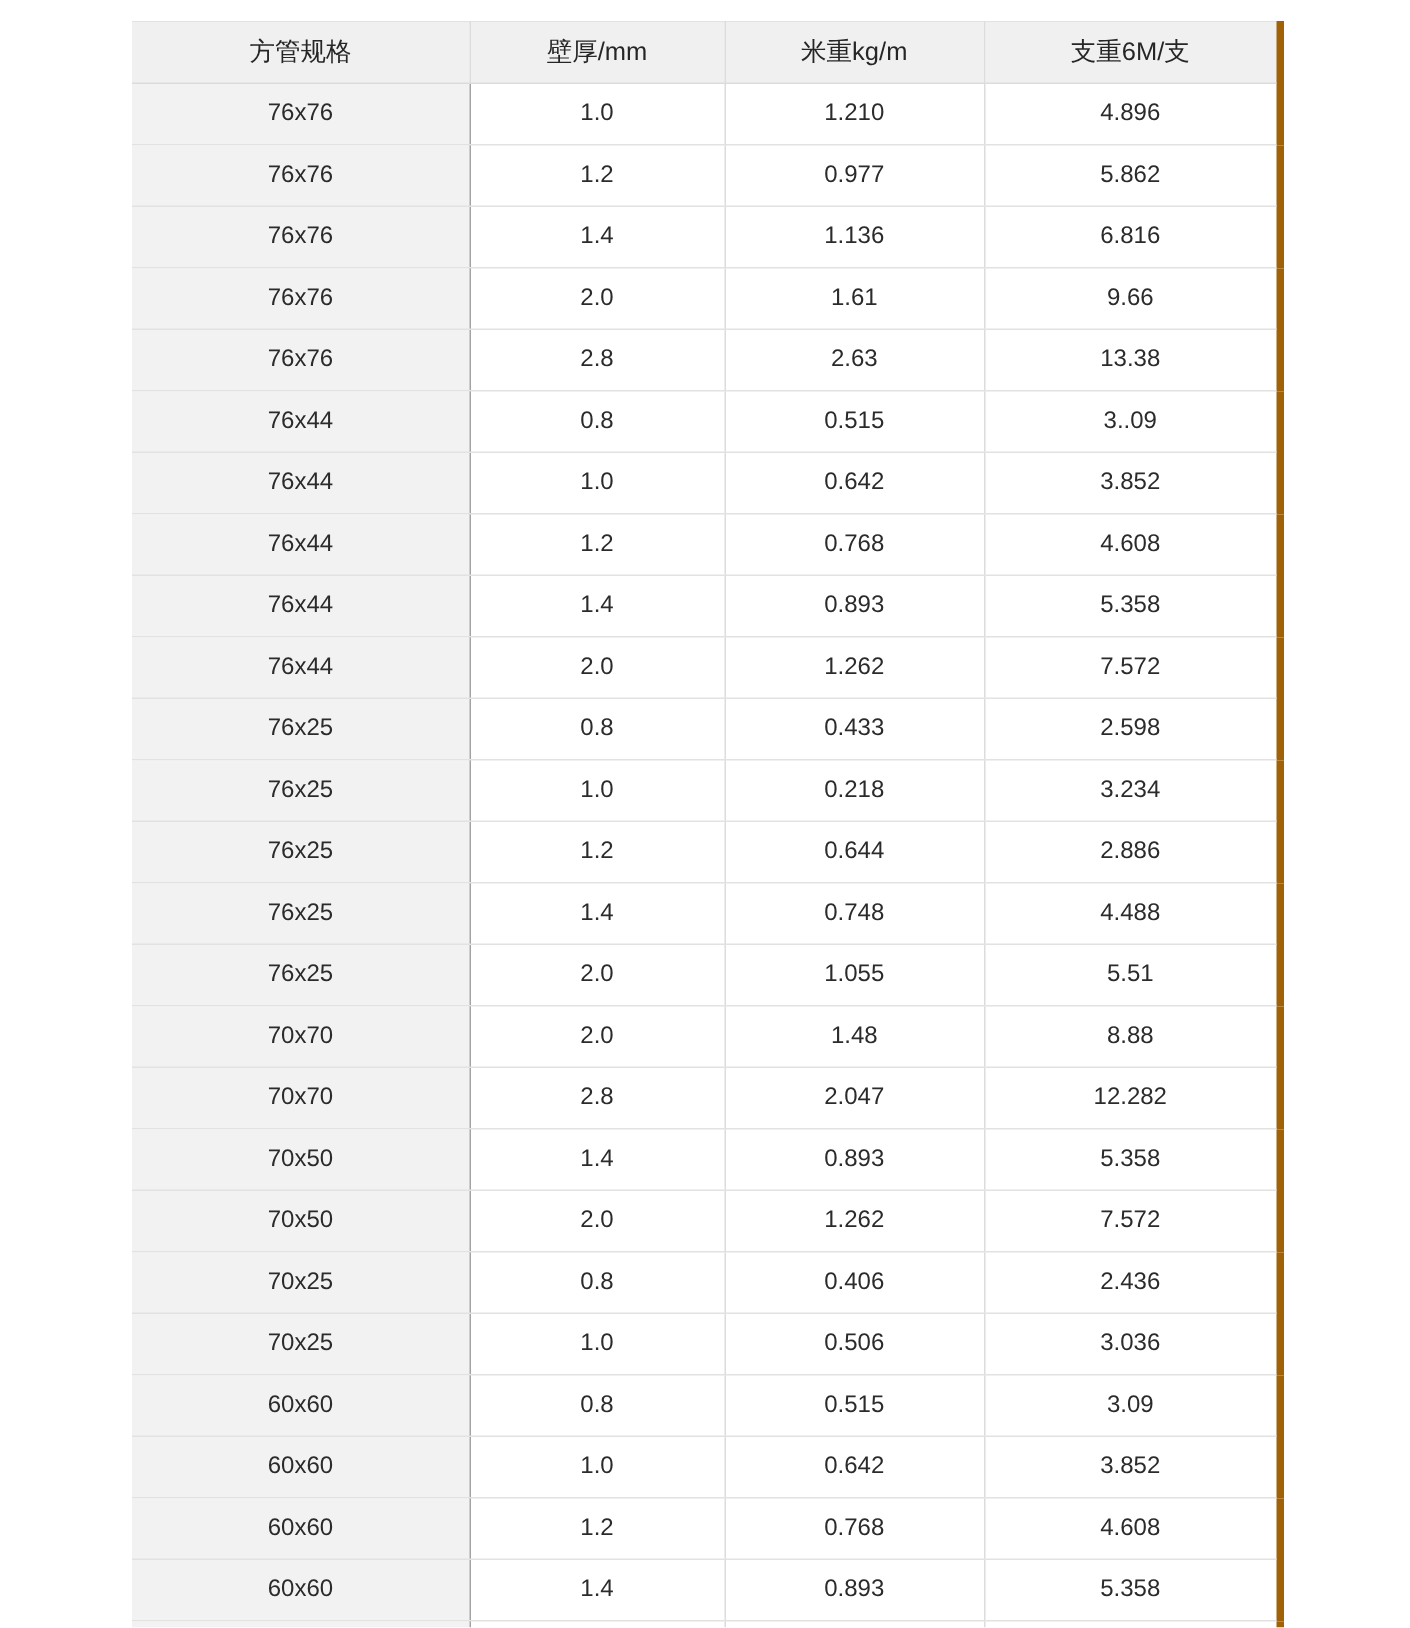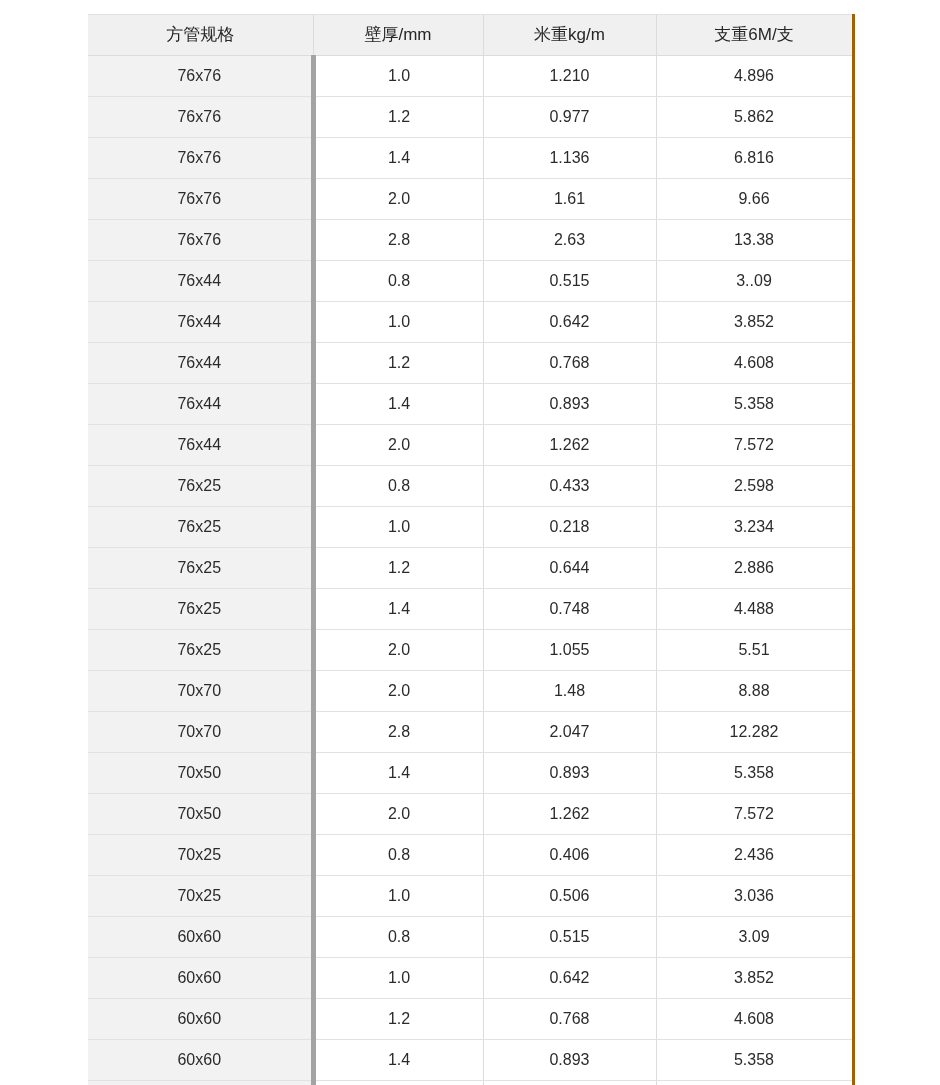--- a/index.html
+++ b/index.html
@@ -42,42 +42,42 @@
     vertical-align: middle;
     border-right: 1px solid #dcdcdc;
     border-bottom: 1px solid #e2e2e2;
     color: #2b2b2b;
     font-weight: normal;
     white-space: nowrap;
     overflow: hidden;
   }
   .spec-table th:last-child,
   .spec-table td:last-child {
-    border-right: 3px solid #a16207;
+    border-right: 5px solid #a16207;
     margin-left: 25px;
   }
 
   .spec-table thead th {
     background: #f0f0f0;
     font-size: 17px;
     border-top: 1px solid #e2e2e2;
     border-bottom: 1px solid #dcdcdc;
     color: #262626;
   }
   .spec-table thead th.col-spec {
     background: #f0f0f0;
   }
 
   .spec-table tbody td {
     background: #ffffff;
     font-size: 16px;
   }
   .spec-table tbody td.col-spec {
     background: #f2f2f2;
-    border-right: 5px solid #a3a3a3;
+    border-right: 1px solid #a3a3a3;
   }
   .spec-table tbody tr:last-child td {
     border-bottom: 1px solid #dcdcdc;
   }
 </style>
 </head>
 <body>
 
 <div class="page">
 

